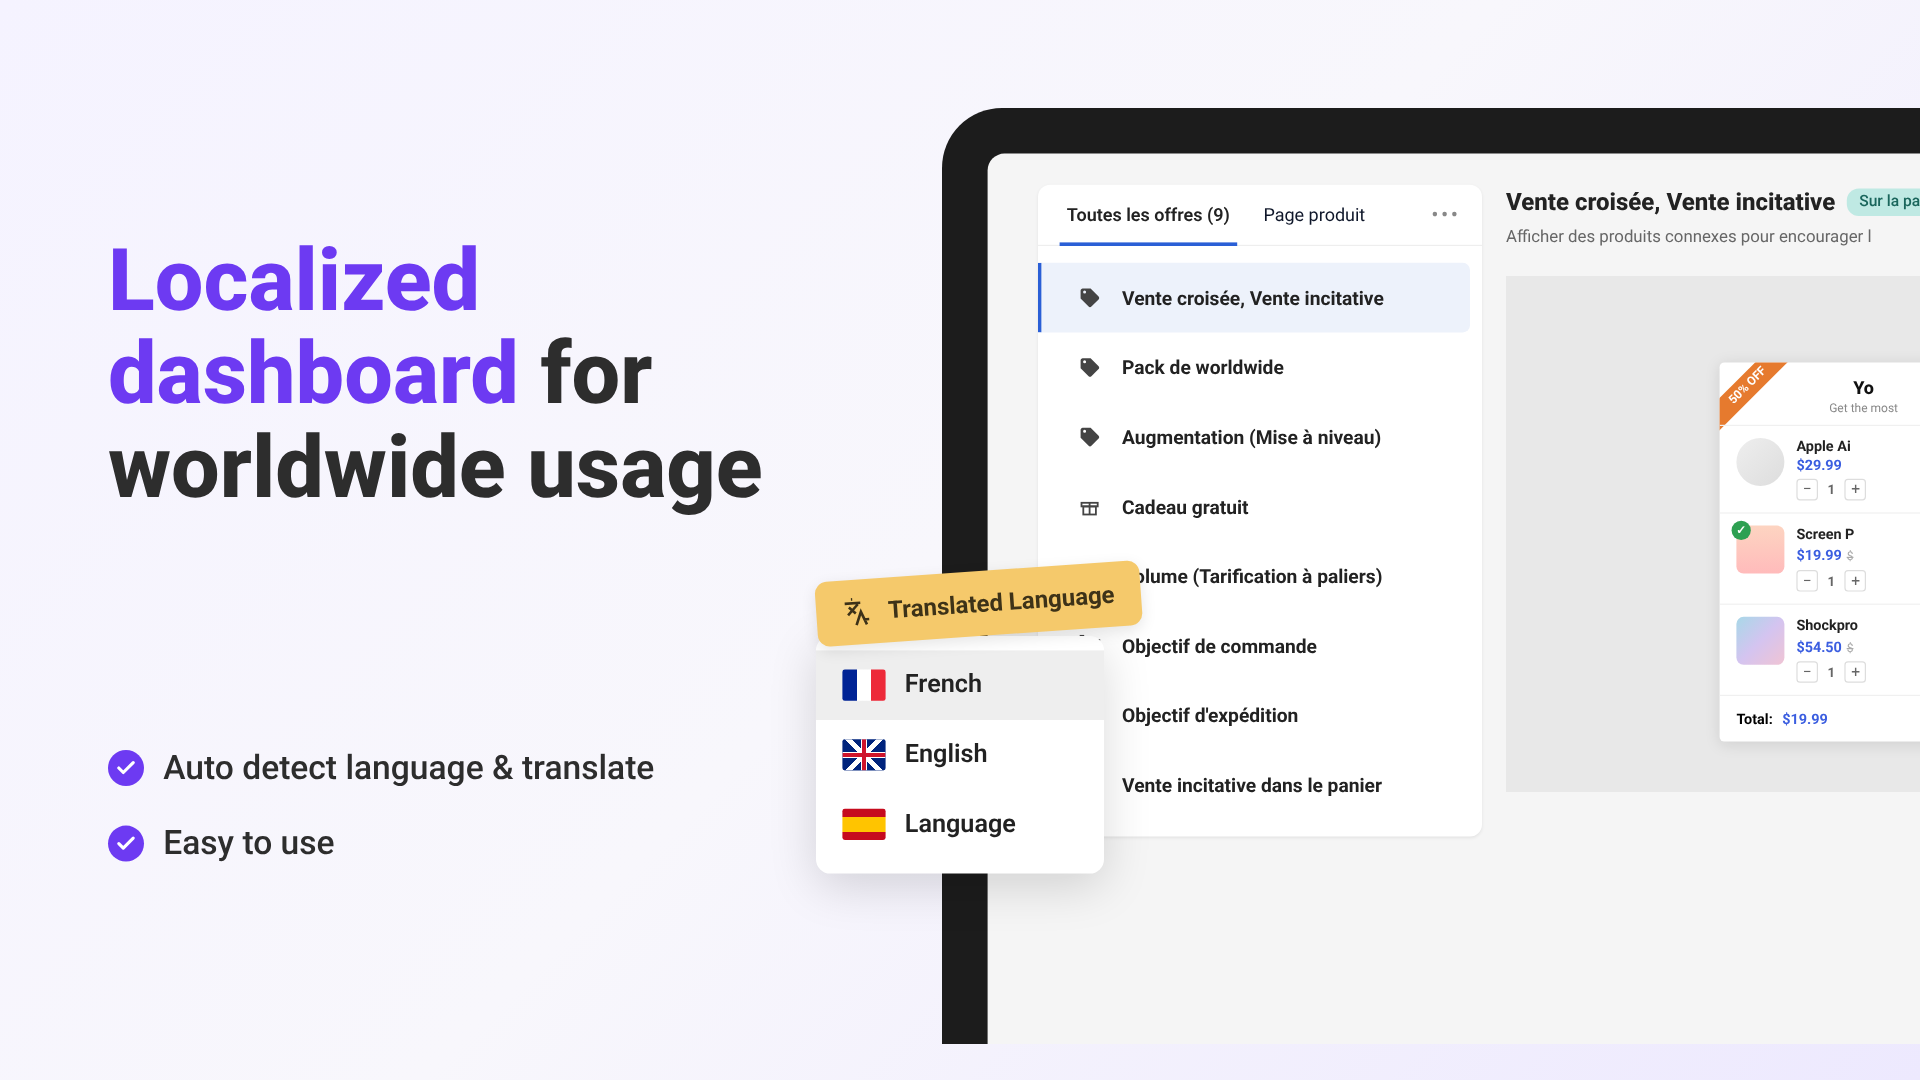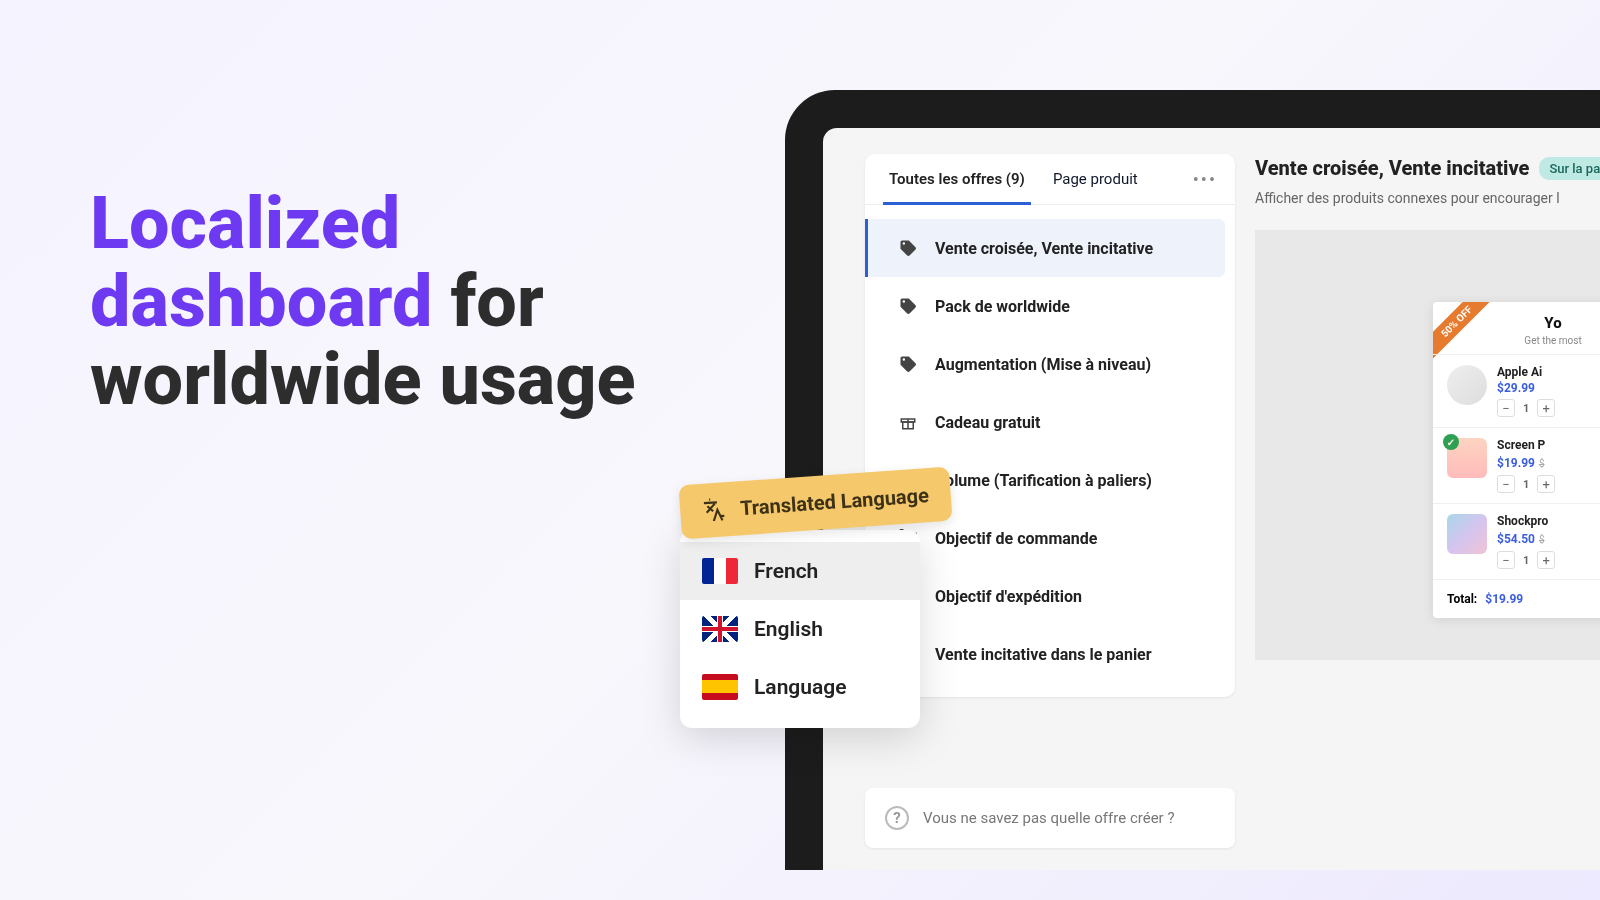--- a/index.html
+++ b/index.html
@@ -1,17 +1,17 @@
 <!DOCTYPE html>
 <html><head>
 <meta charset="utf-8">
 <style>
 *{margin:0;padding:0;box-sizing:border-box;font-family:-apple-system,BlinkMacSystemFont,'Segoe UI',Roboto,sans-serif}
 body{width:1600px;height:900px;background:linear-gradient(135deg,#f5f3ff 0%,#f8f7fc 50%,#ede9fe 100%);overflow:hidden;position:relative}
-.left-content{position:absolute;left:90px;top:185px;width:560px}
+.left-content{position:absolute;left:90px;top:195px;width:560px}
 .headline{font-size:72px;font-weight:800;line-height:1.08;color:#2d2d2d}
 .headline .purple{color:#6d3af2}
 .features{margin-top:195px}
 .feature-row{display:flex;align-items:center;gap:16px;margin-bottom:30px}
 .check-circle{width:30px;height:30px;background:#6d3af2;border-radius:50%;display:flex;align-items:center;justify-content:center;flex-shrink:0}
 .check-circle svg{width:18px;height:18px}
 .feature-text{font-size:28px;color:#2d2d2d;font-weight:500}
 .device-frame{position:absolute;left:785px;top:90px;width:860px;height:780px;background:#1c1c1c;border-radius:50px 0 0 0;padding:38px 0 0 38px}
 .device-screen{width:100%;height:100%;background:#f5f5f5;border-radius:14px 0 0 0;position:relative;overflow:hidden}
 .panel-left{position:absolute;left:42px;top:26px;width:370px;background:#fff;border-radius:10px;box-shadow:0 1px 3px rgba(0,0,0,0.08)}
@@ -70,20 +70,38 @@
 .badge-translated{position:absolute;left:680px;top:476px;background:#f5c96b;color:#3d3218;padding:14px 22px;border-radius:10px;font-size:20px;font-weight:700;display:flex;align-items:center;gap:12px;transform:rotate(-4deg);z-index:25;box-shadow:0 4px 12px rgba(0,0,0,0.1)}
 .badge-translated svg{width:26px;height:26px}
 </style>
 </head>
 <body>
 
 <div class="left-content">
   <h1 class="headline">
     <span class="purple">Localized dashboard</span><span> for worldwide usage</span>
   </h1>
+  <div class="features">
+    <div class="feature-row">
+      <div class="check-circle">
+          <svg viewBox="0 0 24 24" fill="none" stroke="#fff" stroke-width="3.5" stroke-linecap="round" stroke-linejoin="round">
+            <polyline points="20 6 9 17 4 12"></polyline>
+          </svg>
+        </div>
+      <div class="feature-text">Auto detect language &amp; translate</div>
+    </div>
+    <div class="feature-row">
+      <div class="check-circle">
+          <svg viewBox="0 0 24 24" fill="none" stroke="#fff" stroke-width="3.5" stroke-linecap="round" stroke-linejoin="round">
+            <polyline points="20 6 9 17 4 12"></polyline>
+          </svg>
+        </div>
+      <div class="feature-text">Easy to use</div>
+    </div>
+  </div>
 </div>
 
 <div class="device-frame">
   <div class="device-screen">
 
     <div class="panel-left">
       <div class="tabs-row">
         <div class="tab active">Toutes les offres (9)</div>
         <div class="tab">Page produit</div>
         <div class="more-dots">•••</div>
@@ -159,24 +177,20 @@
                 <circle cx="9" cy="21" r="1"></circle>
                 <circle cx="20" cy="21" r="1"></circle>
                 <path d="M1 1h4l2.68 13.39a2 2 0 002 1.61h9.72a2 2 0 002-1.61L23 6H6"></path>
               </svg>
             </div>
           <div class="offer-label">Vente incitative dans le panier</div>
         </div>
       </div>
     </div>
 
-    <div class="help-box">
-      <div class="help-q">?</div>
-      <div class="help-text">Vous ne savez pas quelle offre créer ?</div>
-    </div>
 
     <div class="panel-right">
       <div class="pr-title-row">
         <div class="pr-title">Vente croisée, Vente incitative</div>
         <div class="pr-badge">Sur la page p</div>
       </div>
       <div class="pr-sub">Afficher des produits connexes pour encourager l</div>
       <div class="preview-bg"></div>
 
     </div>

